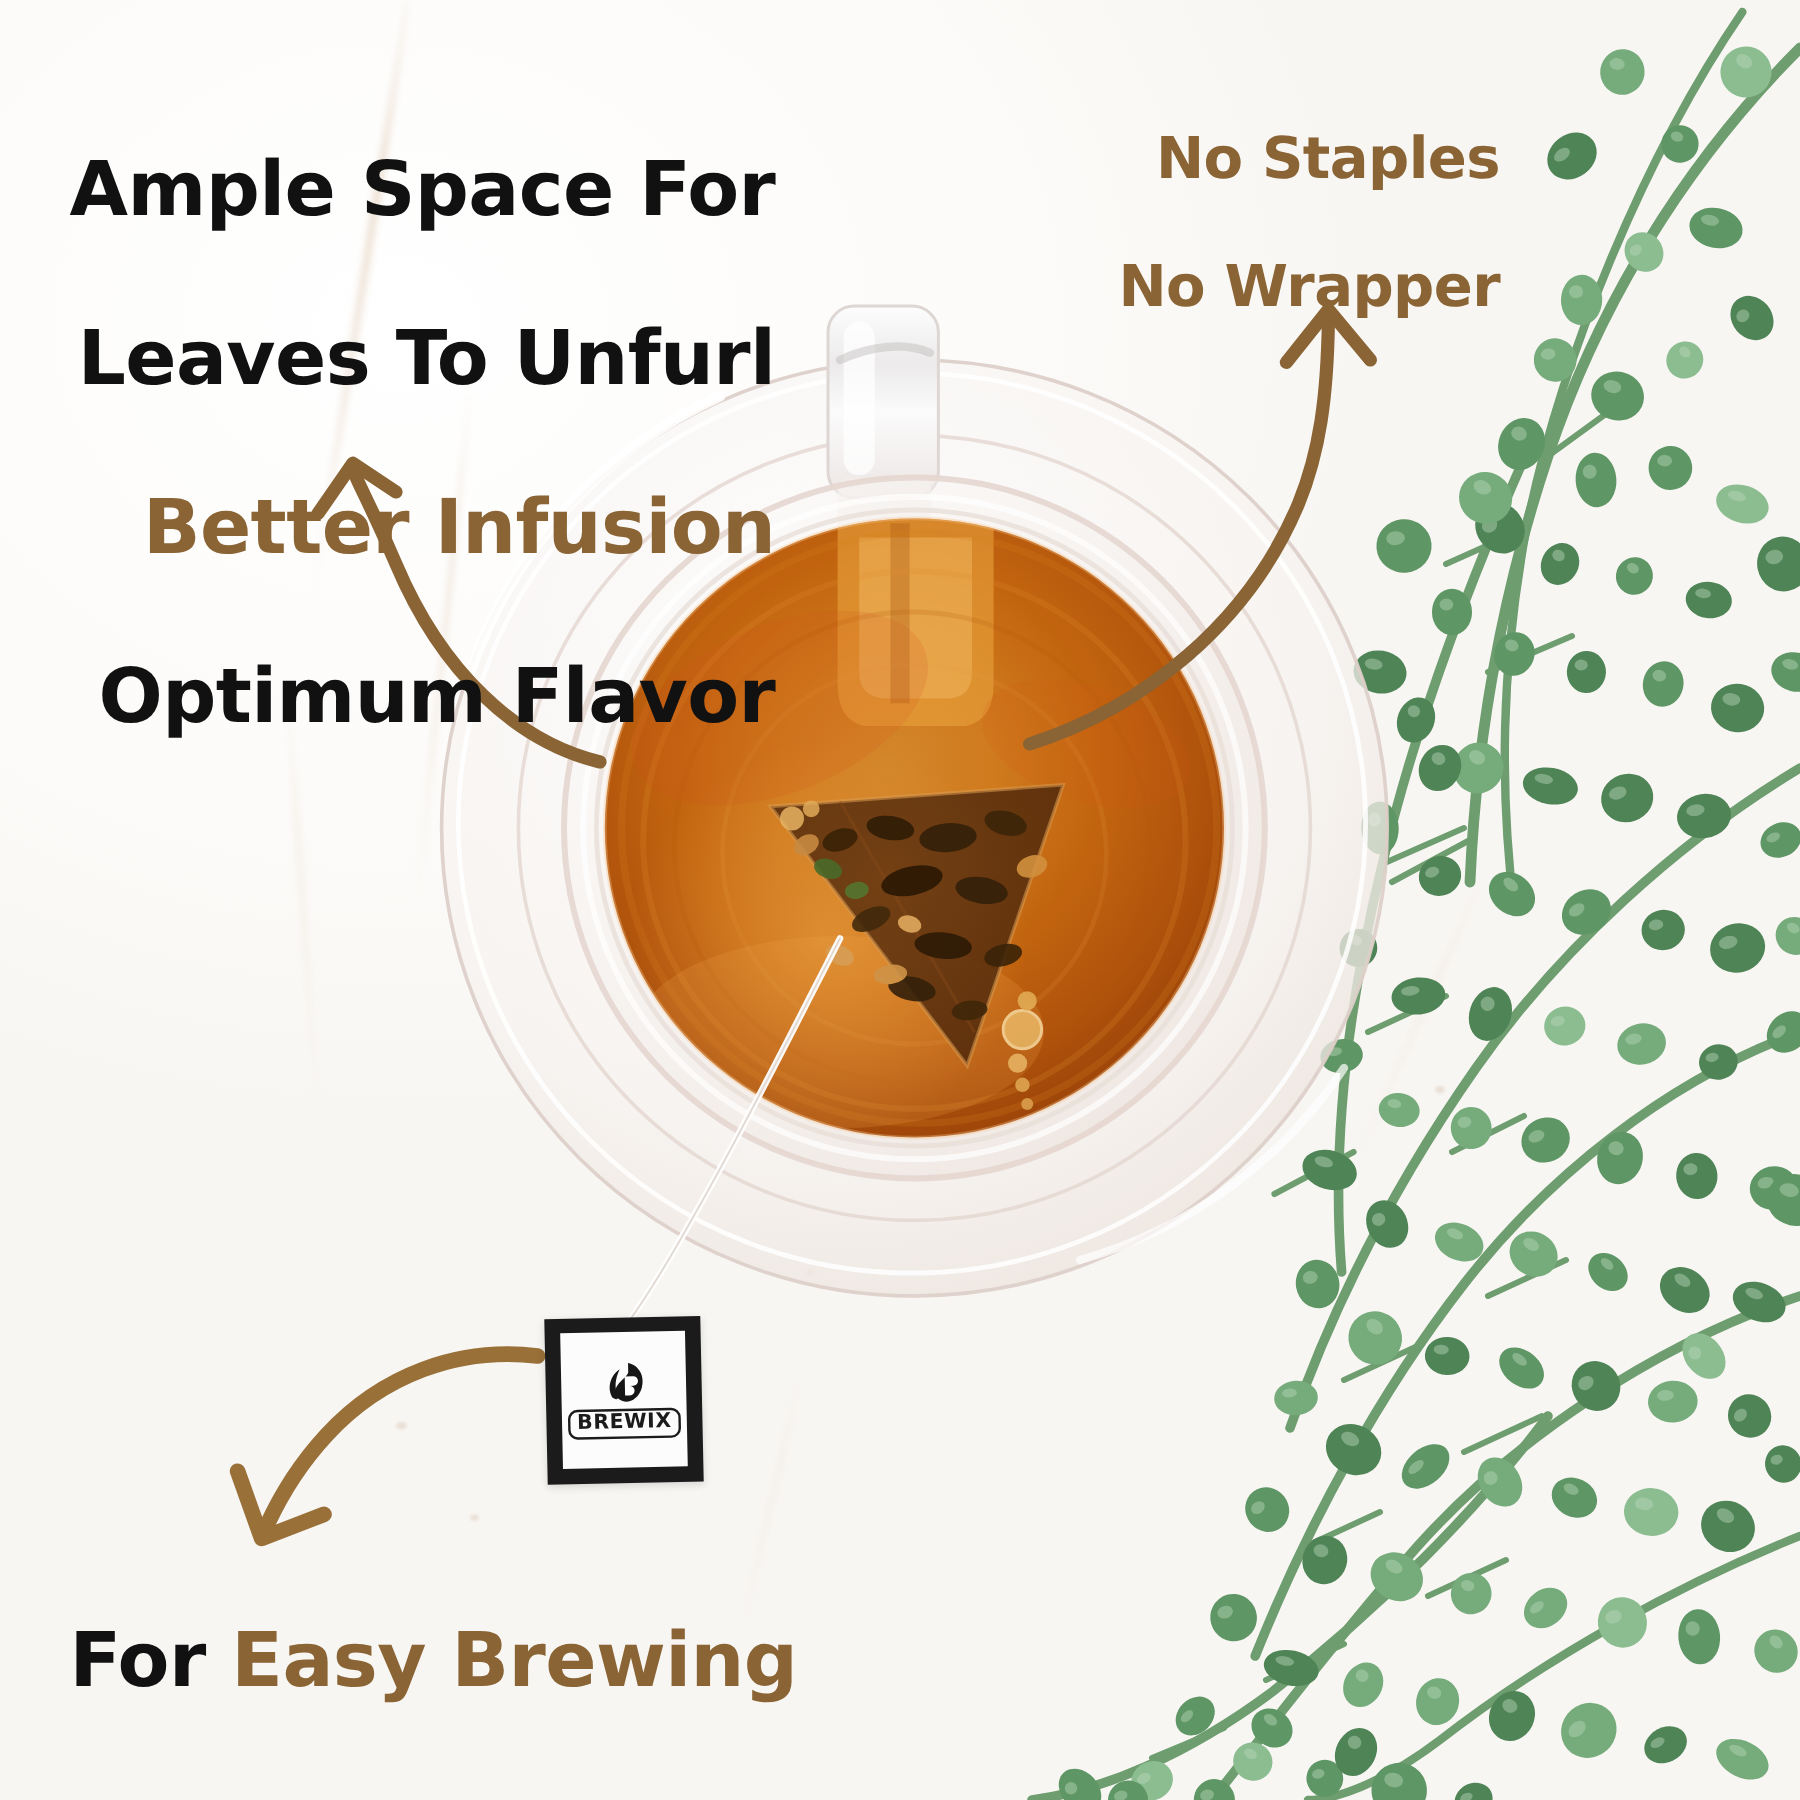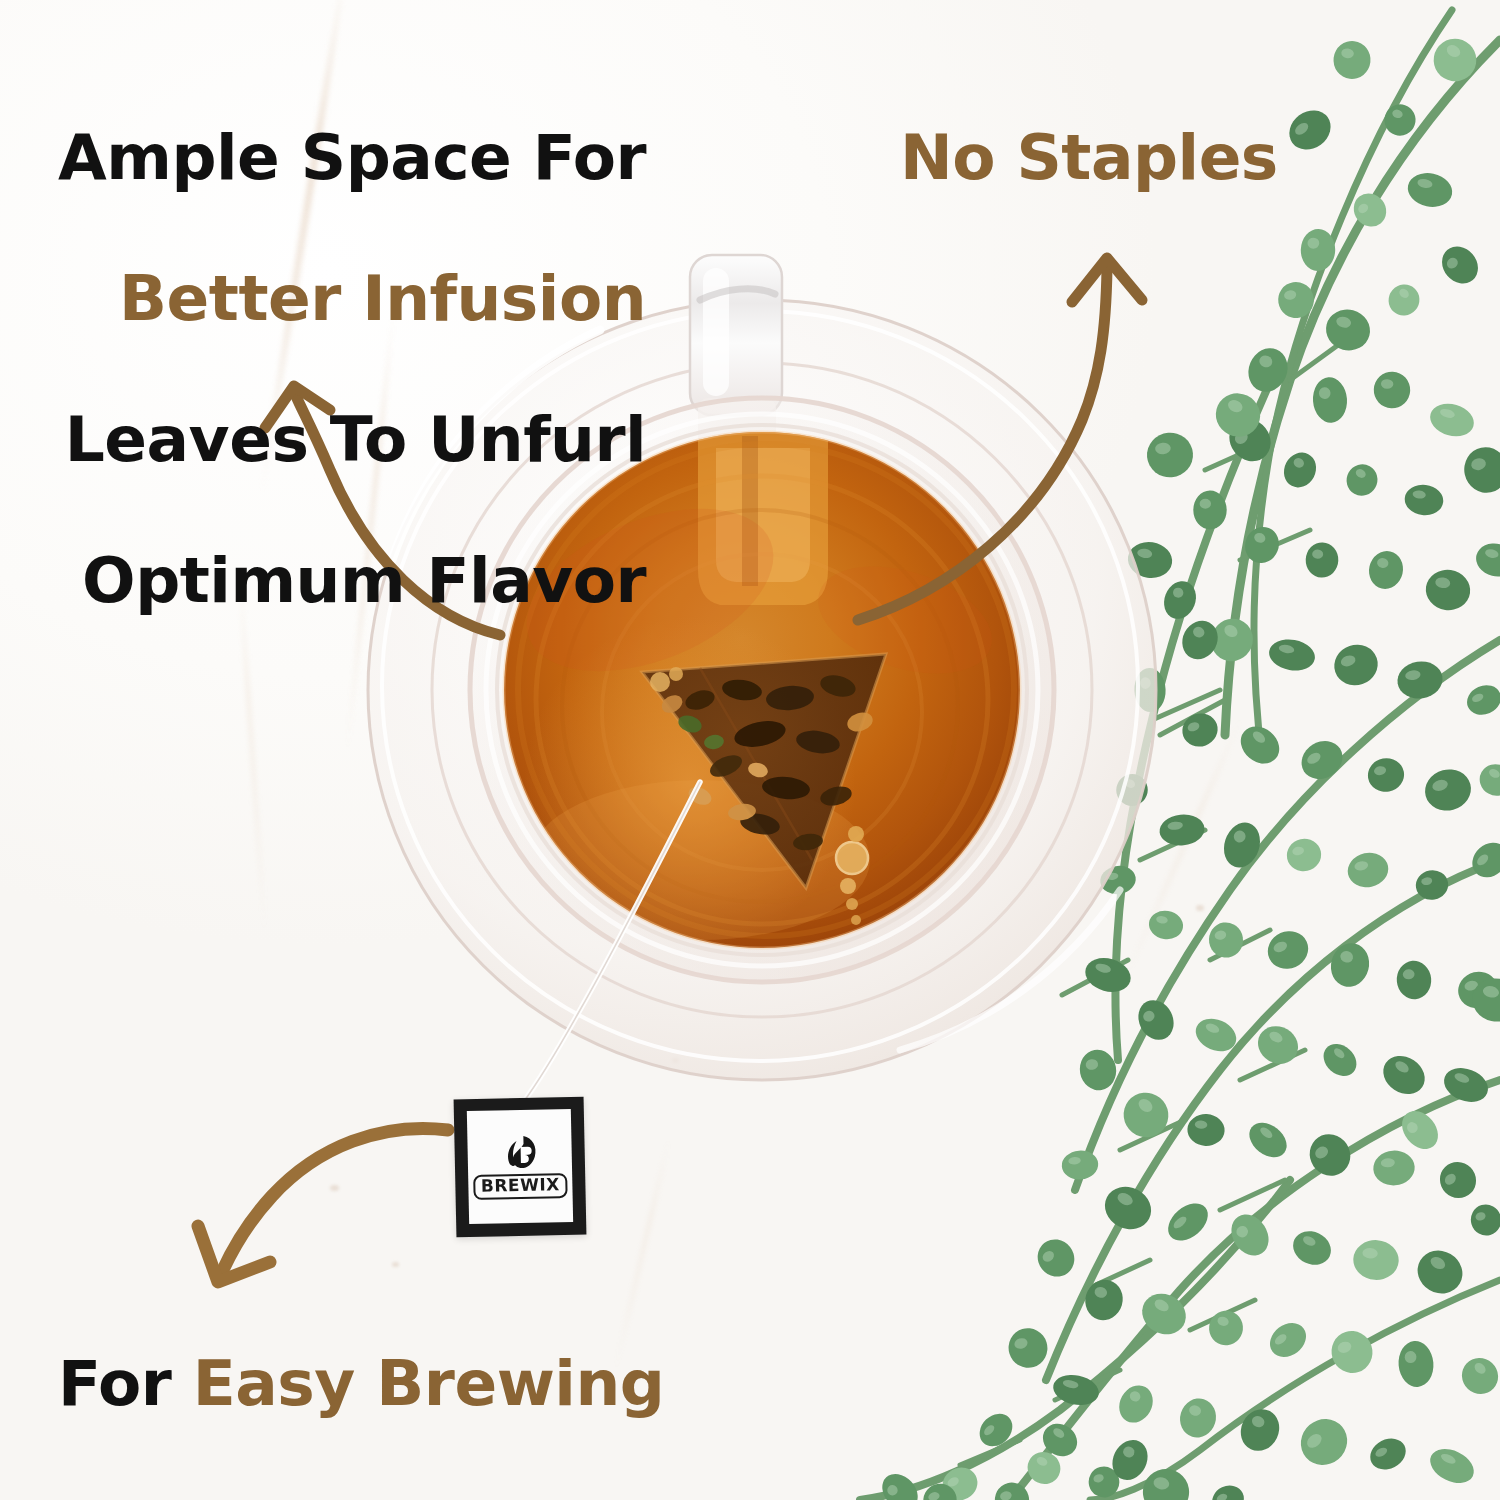--- a/index.html
+++ b/index.html
@@ -50,21 +50,21 @@
     line-height: 1.12;
     letter-spacing: -0.5px;
     white-space: pre-line;
     text-align: right;
   }
   .callout .ln { display: block; }
   .dark  { color: #111111; }
   .brown { color: #8a6434; }
 
   #tl-callout { left: 58px;  top: 52px;  font-size: 63px; }
-  #tr-callout { left: 900px; top: 52px;  font-size: 63px; text-align: right; }
+  #tr-callout { left: 932px; top: 52px;  font-size: 48px; text-align: right; }
   #bl-callout { left: 58px;  top: 1278px; font-size: 63px; }
 
   
   #art {
     position: absolute;
     inset: 0;
     width: 1500px;
     height: 1500px;
   }
 
@@ -519,26 +519,27 @@
         <path d="M24 2 C33 4 38 13 35 23 C32 33 22 37 16 32 C12 29 12 24 15 20 C18 16 22 14 24 10 Z" fill="#161616"></path>
         <path d="M10 30 C6 22 9 12 17 7 C13 15 12 22 15 29 C16 32 13 33 10 30 Z" fill="#161616"></path>
         <path d="M21 13 h7 a4 4 0 0 1 0 8 h-3 a4 4 0 0 1 0 8 h-4 Z" fill="#ffffff"></path>
       </svg>
       <div class="wordmark">BREWIX</div>
     </div>
   </div>
 
   <div id="tl-callout" class="callout">
     <span class="ln dark">Ample Space For</span>
+    <span class="ln dark">Leaves To Unfurl</span>
     <span class="ln brown">Better Infusion</span>
-    <span class="ln dark">Leaves To Unfurl</span>
     <span class="ln dark">Optimum Flavor</span>
   </div>
 
   <div id="tr-callout" class="callout">
     <span class="ln brown">No Staples</span>
+    <span class="ln brown">No Wrapper</span>
   </div>
 
   <div id="bl-callout" class="callout">
     <span class="ln"><span class="dark">For </span><span class="brown">Easy Brewing</span></span>
   </div>
 
 </div>
 
 </body></html>

